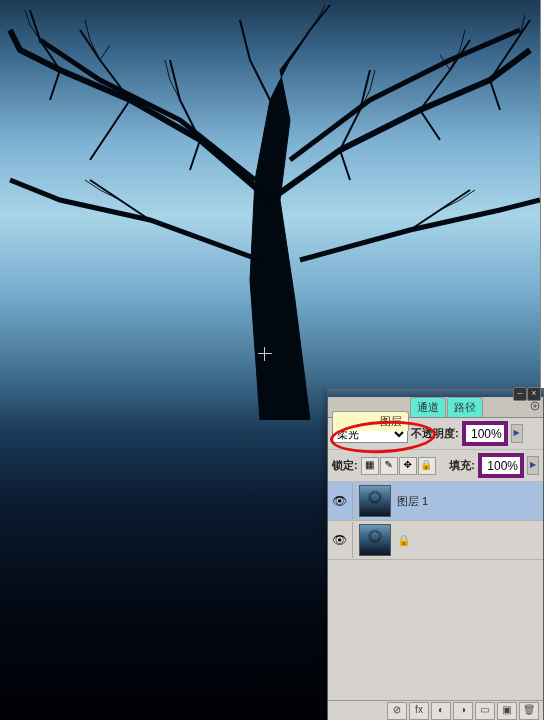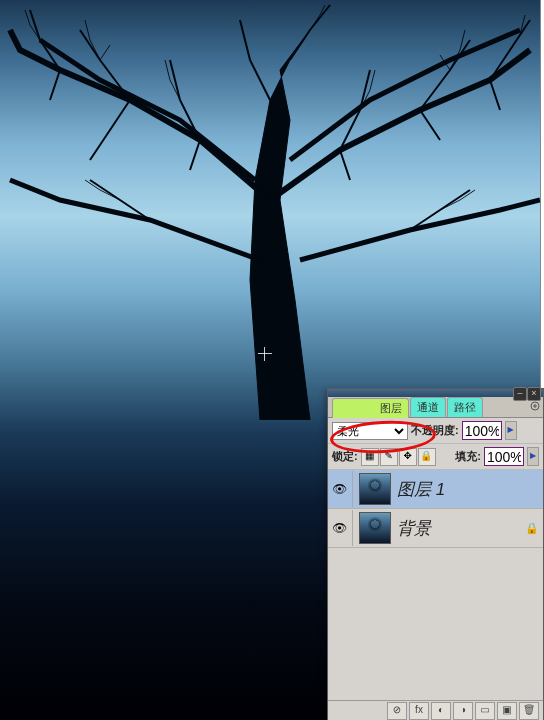--- a/index.html
+++ b/index.html
@@ -92,23 +92,23 @@
     font-size: 11px;
     color: #333;
     border: 1px solid #999;
     border-bottom: none;
     background: #5eead4;
     margin-right: 1px;
     border-radius: 3px 3px 0 0;
     cursor: pointer;
   }
   .tab.active {
-    background: #bef264;
+    background: #fef9c3;
     position: relative;
-    top: 1px;
+    top: 14px;
     padding-left: 47px;
   }
   .panel-menu {
     position: absolute;
     right: 3px; top: 12px;
     width: 10px; height: 10px;
     cursor: pointer;
   }
 
   .row {
@@ -130,22 +130,22 @@
     left: 2px; top: 32px;
     width: 100px; height: 26px;
     border: 3px solid #e01010;
     border-radius: 50%;
     pointer-events: none;
     transform: rotate(-3deg);
   }
   .lbl { color: #222; white-space: nowrap; font-size: 11px; font-weight: bold; }
   .pct-input {
     width: 34px; height: 15px;
-    font-size: 14px;
-    border: 1px solid #701a75;
+    font-size: 12px;
+    border: 4px solid #701a75;
     text-align: right;
     padding-right: 2px;
     background: #fff;
   }
   .arrow-btn {
     width: 10px; height: 17px;
     background: #c8c4bc;
     border: 1px solid #999;
     font-size: 8px;
     text-align: center;
@@ -199,24 +199,23 @@
     flex-shrink: 0;
   }
   .thumb::after {
     content: '';
     position: absolute;
     left: 8px; top: 4px;
     width: 14px; height: 18px;
     background: radial-gradient(circle at 50% 40%, transparent 30%, rgba(0,0,0,0.5) 31%, transparent 60%);
   }
   .layer-name {
-    font-size: 17px;
+    font-size: 11px;
     color: #222;
     flex: 1;
-    font-style: italic;
   }
   .lock-ind {
     width: 14px; font-size: 11px; color: #555;
   }
 
   .panel-footer {
     position: absolute;
     bottom: 0; left: 0; right: 0;
     height: 20px;
     background: #d6d3ce;
@@ -317,21 +316,20 @@
       <div class="eye">👁</div>
       <div class="col-div"></div>
       <div class="thumb"></div>
       <div class="layer-name">图层 1</div>
       <div class="lock-ind"></div>
     </div>
     <div class="layer-row">
       <div class="eye">👁</div>
       <div class="col-div"></div>
       <div class="thumb"></div>
-      <div class="layer-name">背景</div>
       <div class="lock-ind">🔒</div>
     </div>
   </div>
 
   <div class="panel-footer">
     <div class="ft-btn">⊘</div>
     <div class="ft-btn">fx</div>
     <div class="ft-btn">◐</div>
     <div class="ft-btn">◑</div>
     <div class="ft-btn">▭</div>

